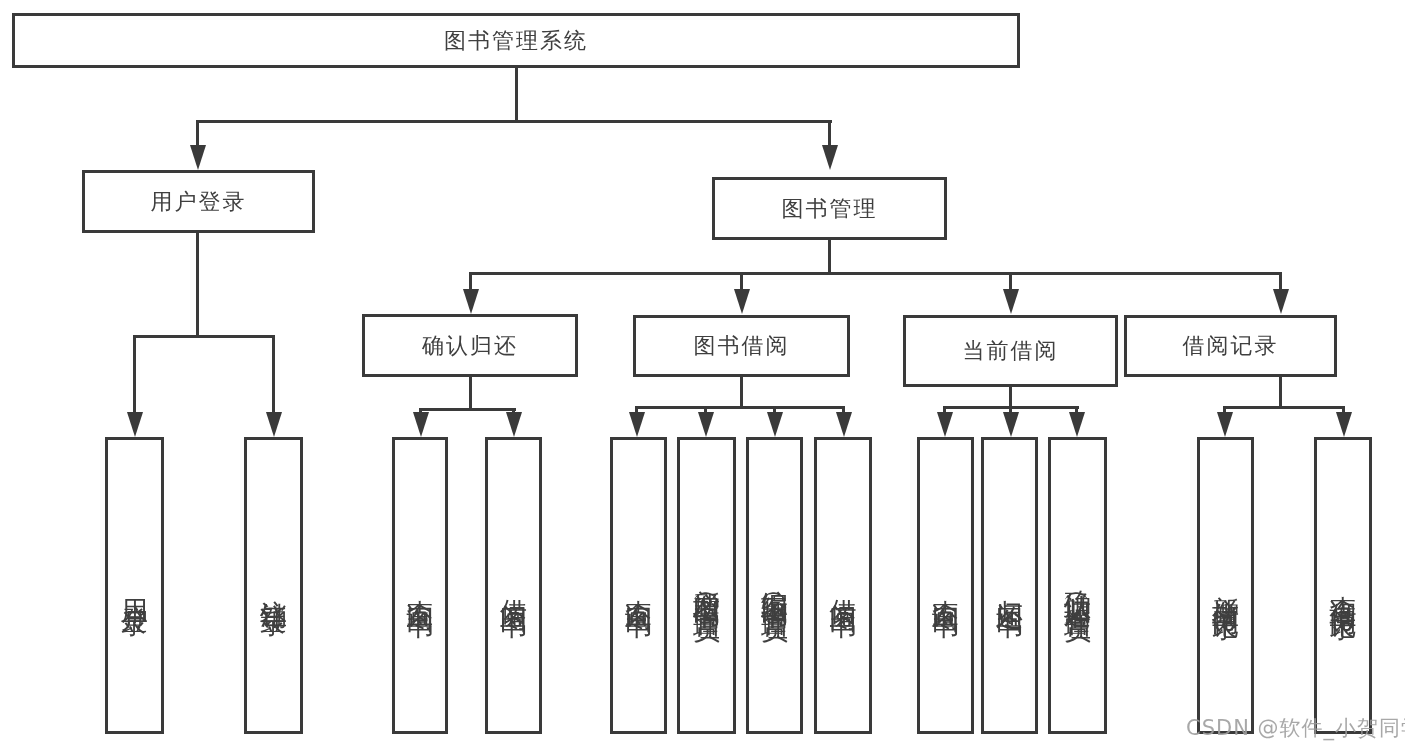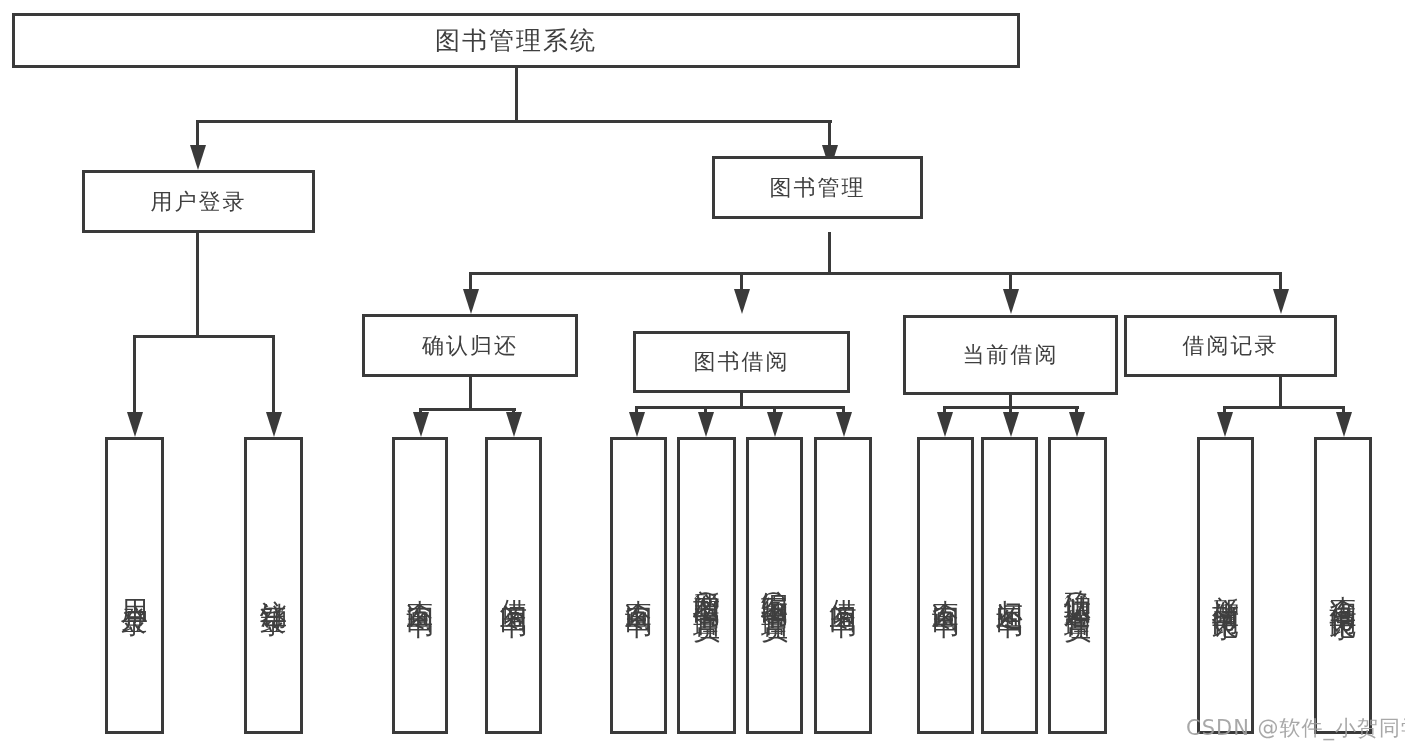--- a/index.html
+++ b/index.html
@@ -15,21 +15,21 @@
     box-sizing:border-box;
     border:3px solid #3a3a3a;
     background:#ffffff;
     display:flex;
     align-items:center;
     justify-content:center;
     color:#3f3f3f;
     z-index:2;
   }
   .hbox span{letter-spacing:2px;white-space:nowrap;}
-  .root-box span{font-size:25px;}
+  .root-box span{font-size:22px;}
   .lvl-box span{font-size:22px;}
   .vbox span{
     writing-mode:vertical-rl;
     text-orientation:mixed;
     font-size:27px;
     letter-spacing:4px;
     white-space:nowrap;
   }
   .vline,.hline{position:absolute;background:#3a3a3a;z-index:1;}
   .vline{width:3px;}
@@ -116,31 +116,31 @@
   <div class="vline" style="left:1342px;top:406px;height:10px"></div>
   <div class="arr" style="left:1336px;top:412px"></div>
 
   <div class="box hbox root-box" style="left:12px;top:13px;width:1008px;height:55px">
     <span>图书管理系统</span>
   </div>
 
   <div class="box hbox lvl-box" style="left:82px;top:170px;width:233px;height:63px">
     <span>用户登录</span>
   </div>
-  <div class="box hbox lvl-box" style="left:712px;top:156px;width:211px;height:63px">
+  <div class="box hbox lvl-box" style="left:712px;top:177px;width:235px;height:63px">
     <span>图书管理</span>
   </div>
 
   <div class="box hbox lvl-box" style="left:362px;top:314px;width:216px;height:63px">
     <span>确认归还</span>
   </div>
-  <div class="box hbox lvl-box" style="left:633px;top:331px;width:217px;height:62px">
+  <div class="box hbox lvl-box" style="left:633px;top:315px;width:217px;height:62px">
     <span>图书借阅</span>
   </div>
-  <div class="box hbox lvl-box" style="left:903px;top:315px;width:215px;height:80px">
+  <div class="box hbox lvl-box" style="left:903px;top:315px;width:215px;height:72px">
     <span>当前借阅</span>
   </div>
   <div class="box hbox lvl-box" style="left:1124px;top:315px;width:213px;height:62px">
     <span>借阅记录</span>
   </div>
 
   <div class="box vbox" style="left:105px;top:437px;width:59px;height:297px">
     <span>用户登录</span>
   </div>
   <div class="box vbox" style="left:244px;top:437px;width:59px;height:297px">

